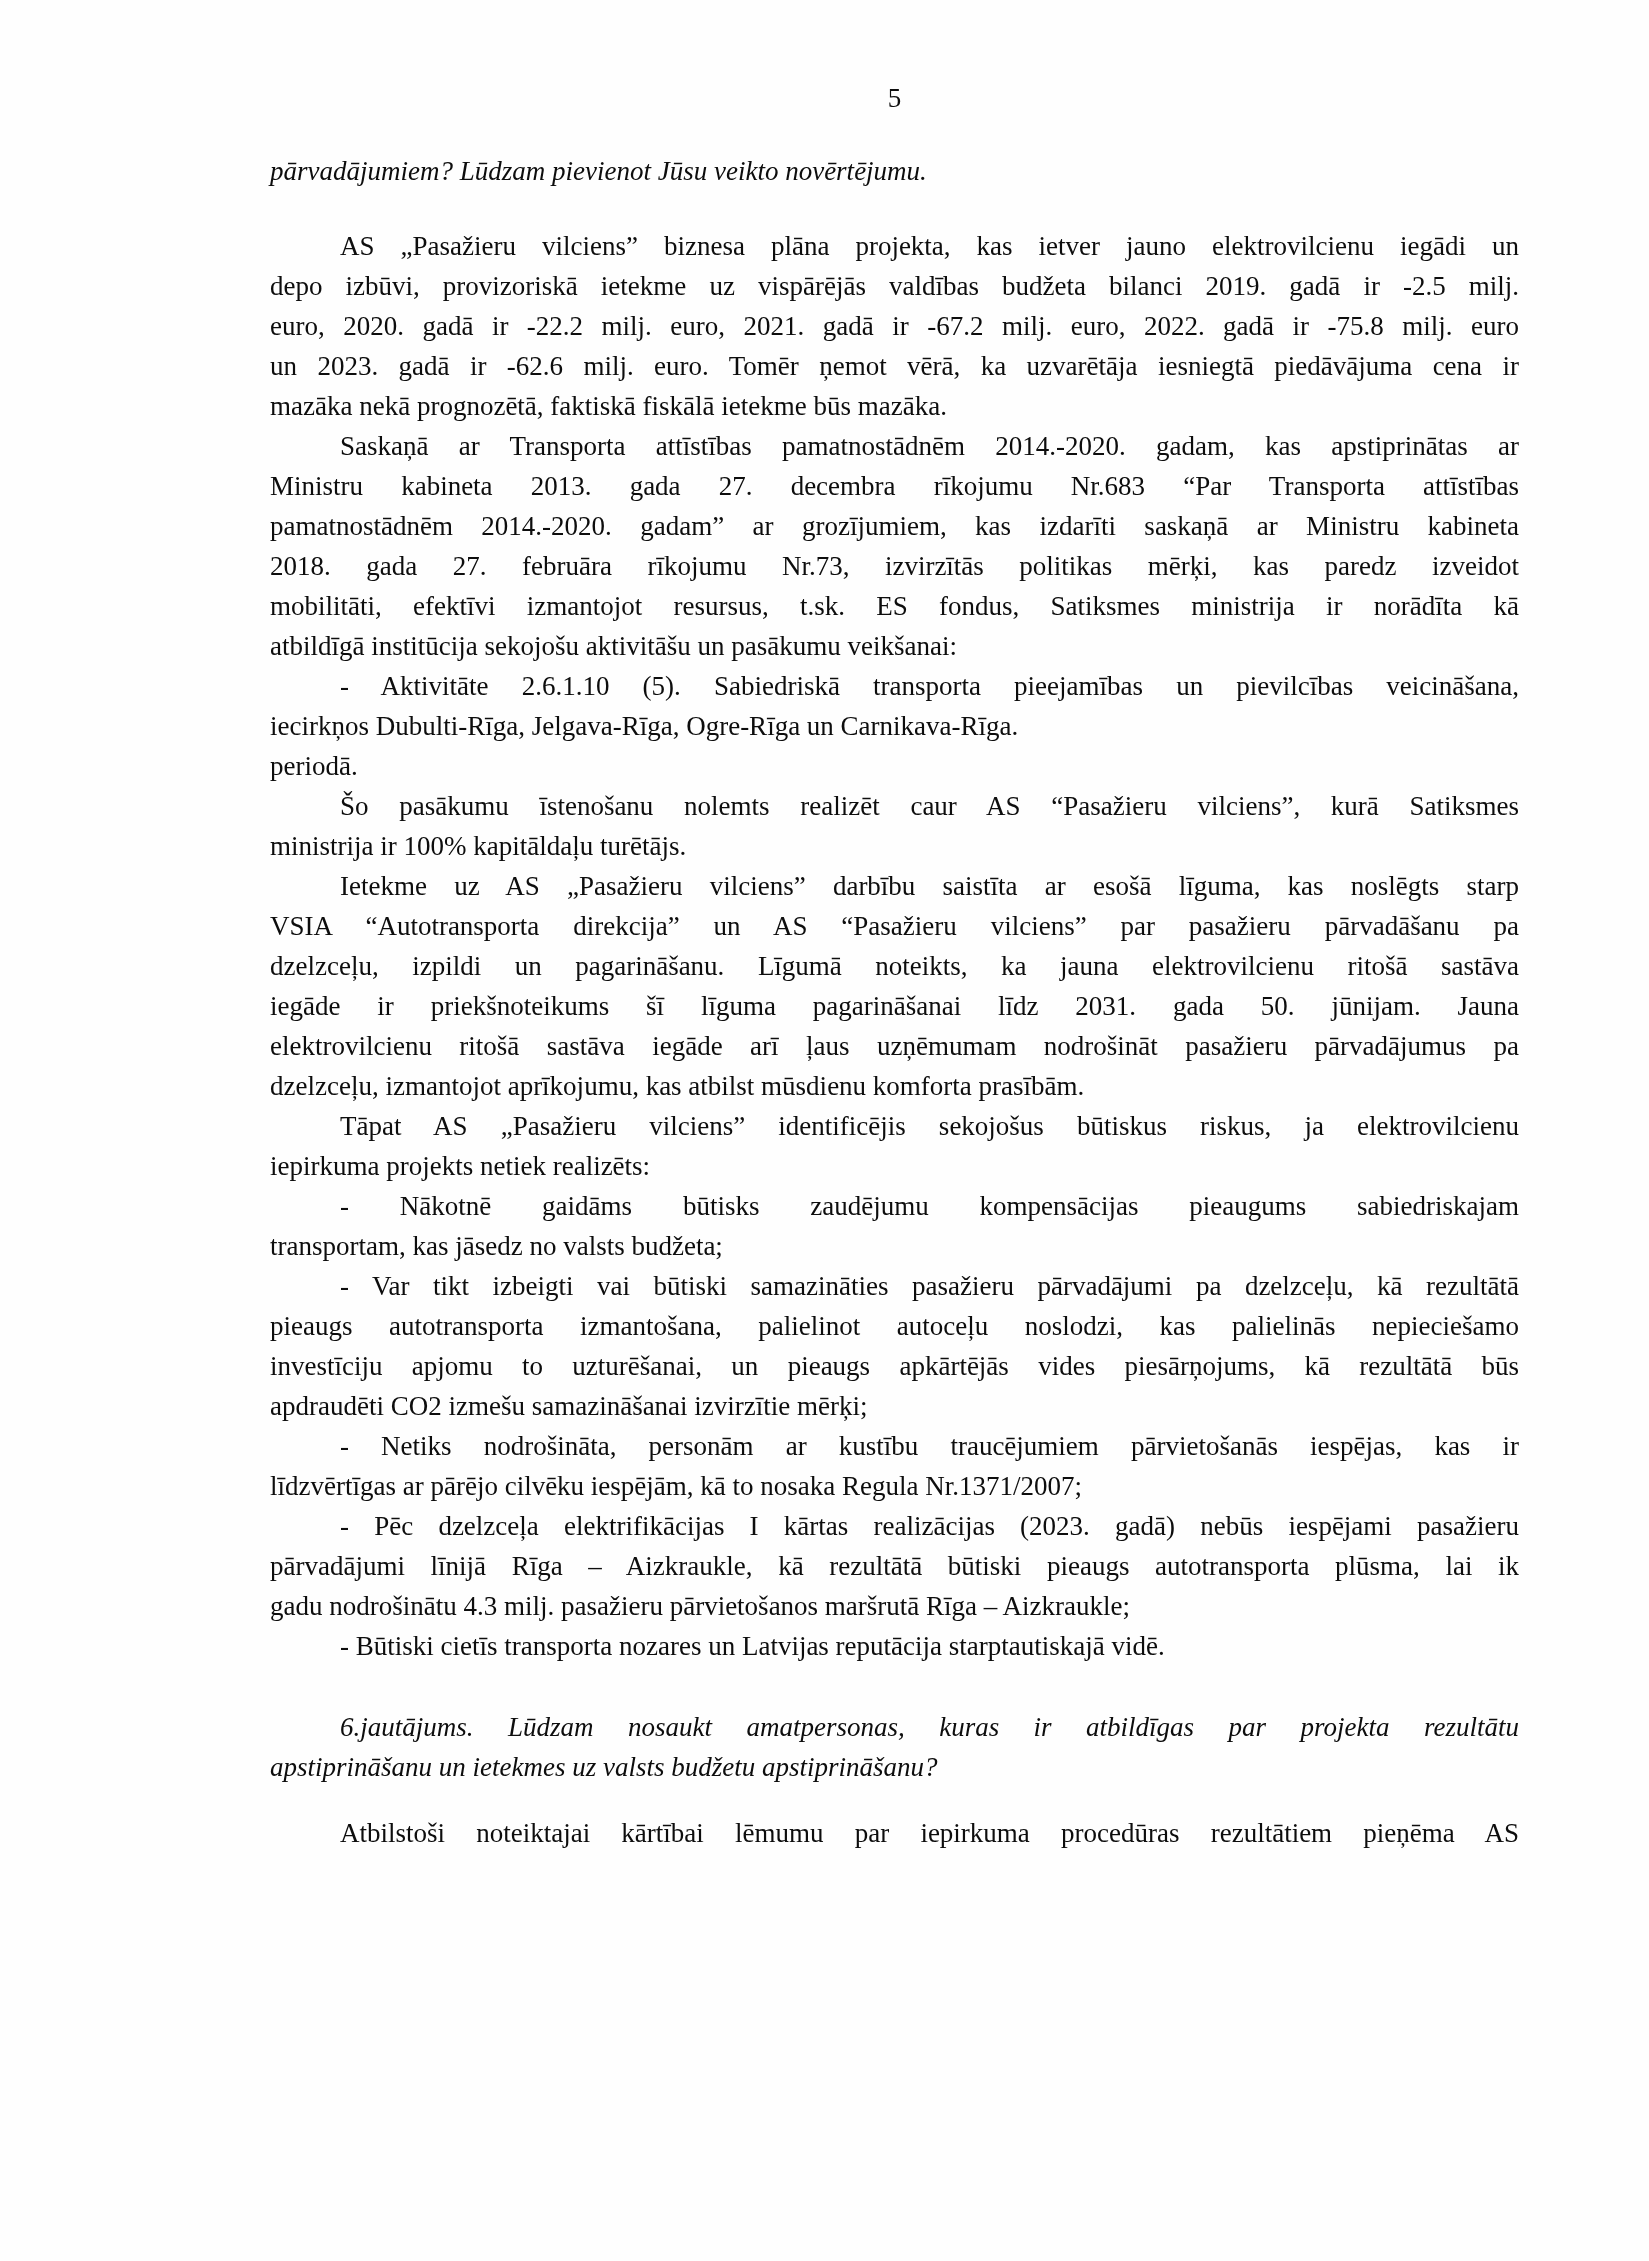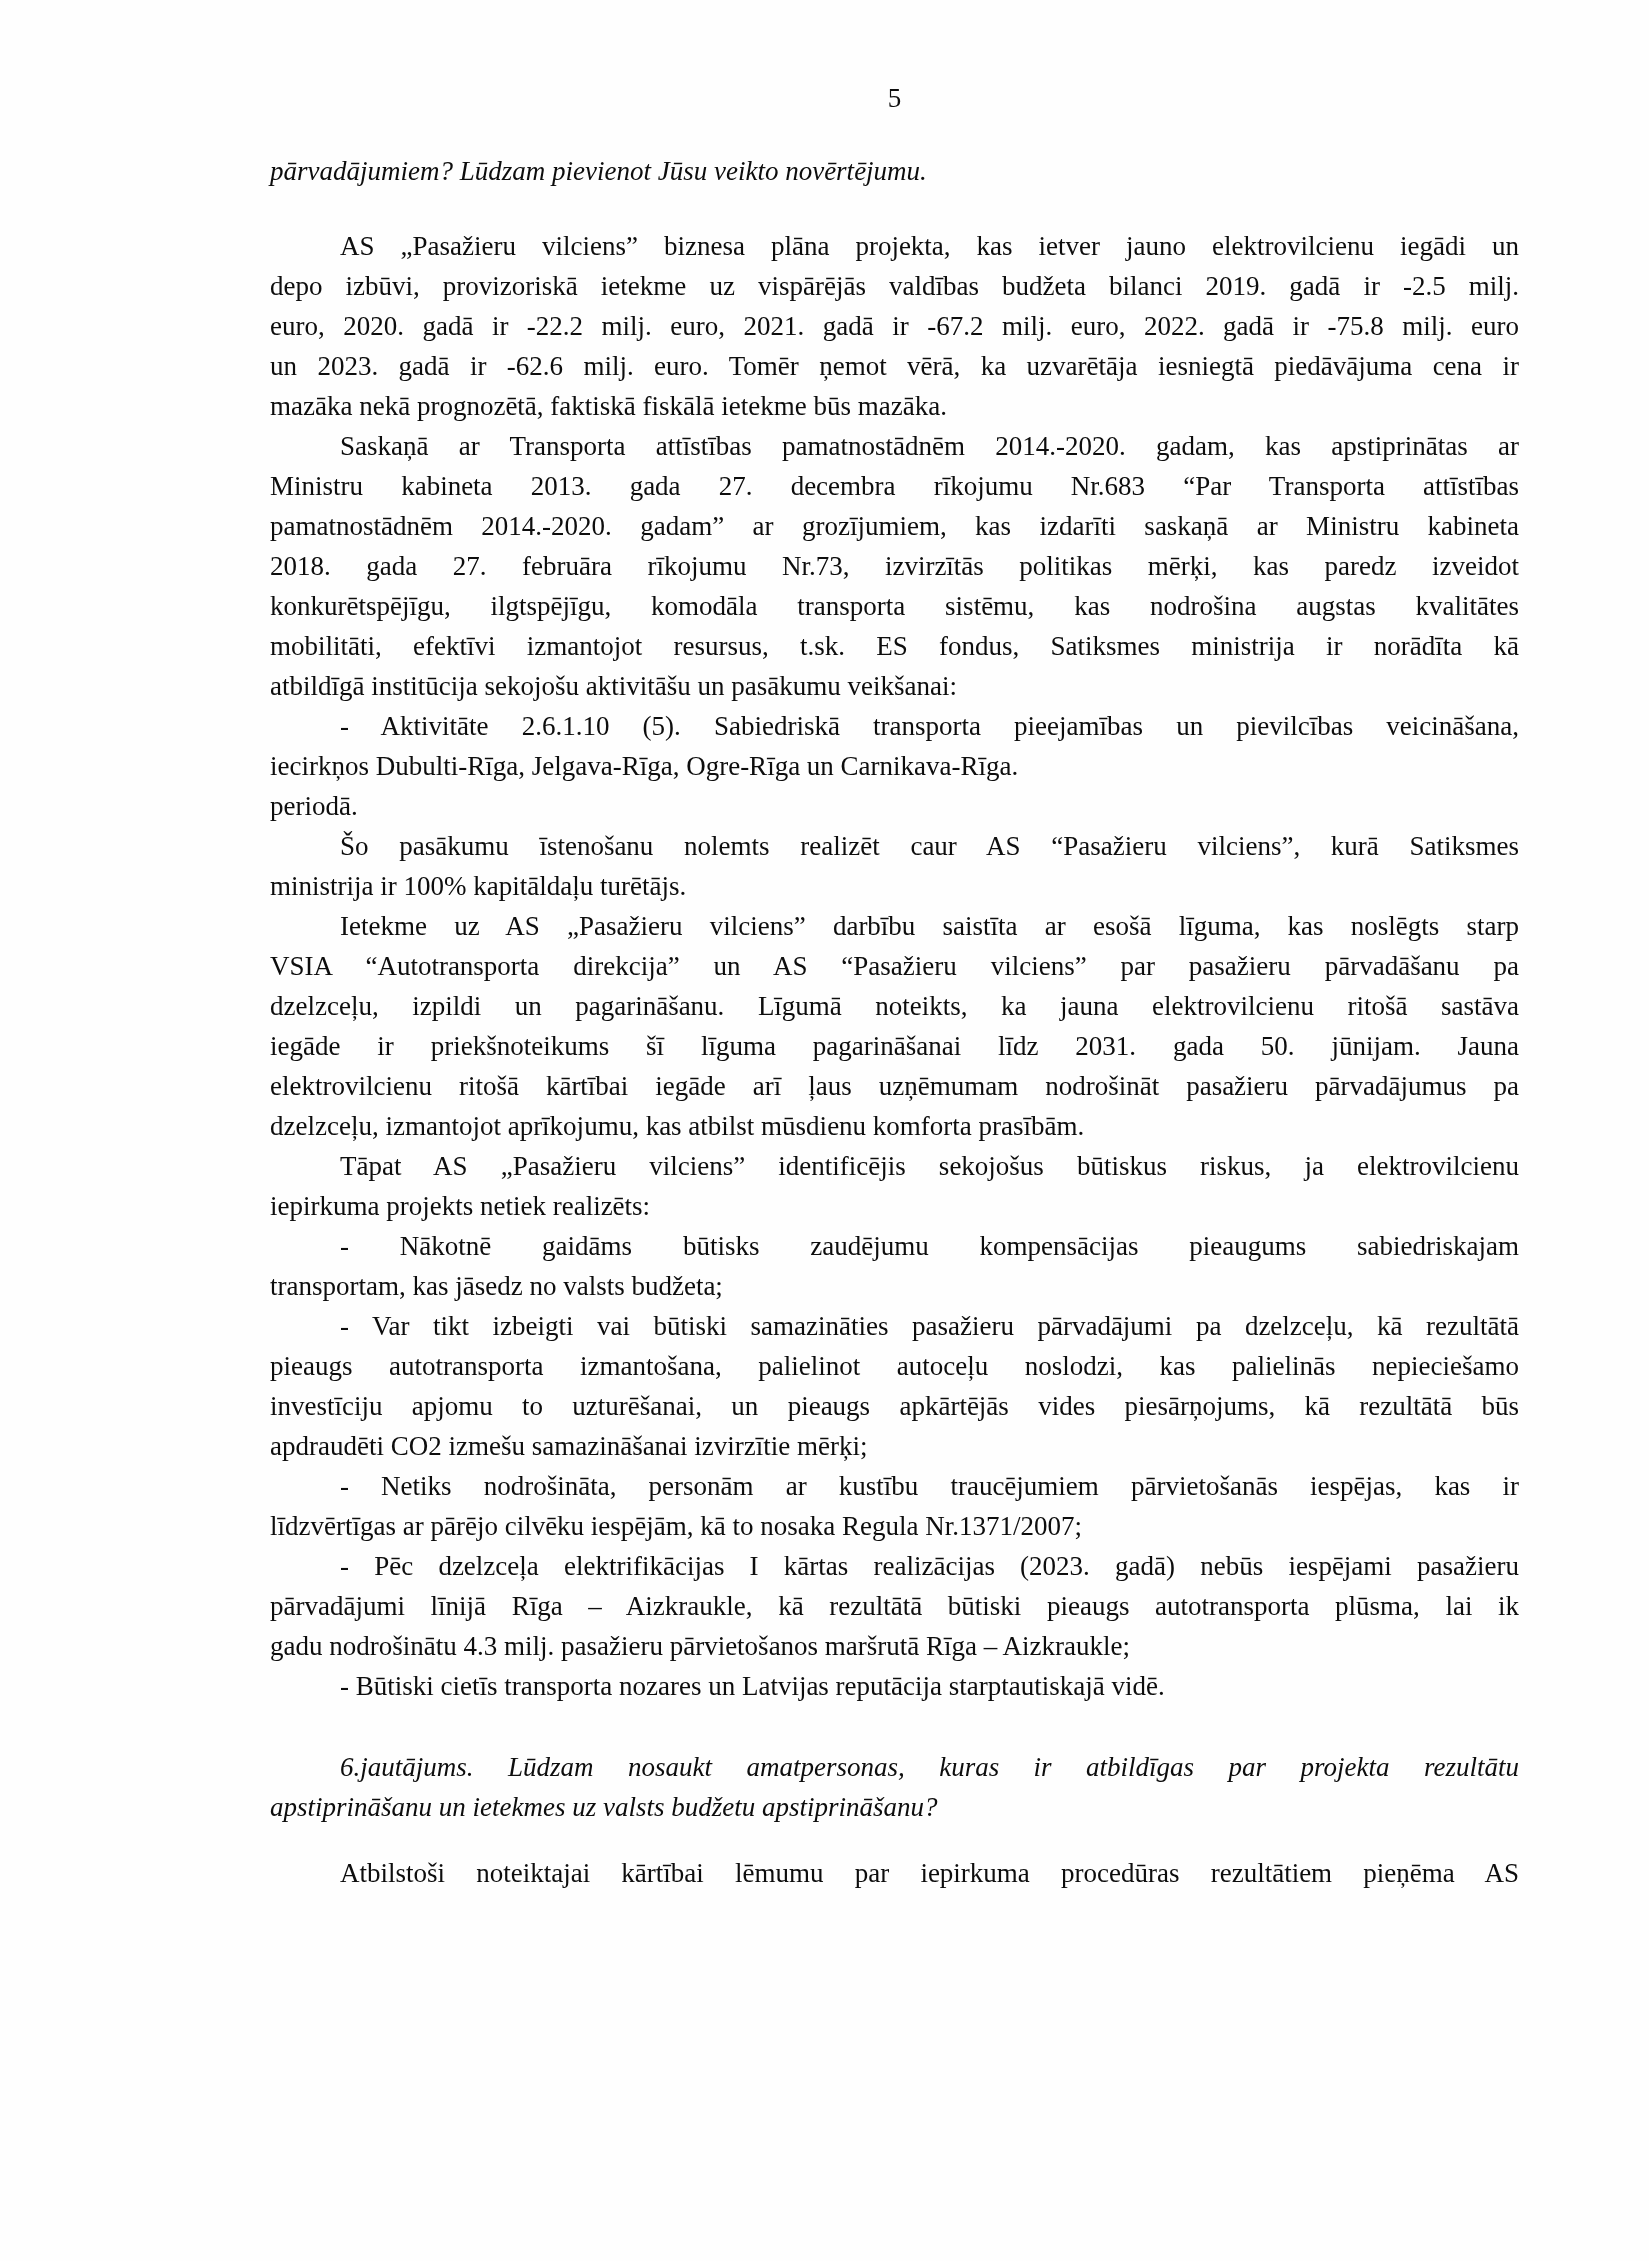--- a/index.html
+++ b/index.html
@@ -49,41 +49,40 @@
         <div class="line jl">depo izbūvi, provizoriskā ietekme uz vispārējās valdības budžeta bilanci 2019. gadā ir -2.5 milj.</div>
         <div class="line jl">euro, 2020. gadā ir -22.2 milj. euro, 2021. gadā ir -67.2 milj. euro, 2022. gadā ir -75.8 milj. euro</div>
         <div class="line jl">un 2023. gadā ir -62.6 milj. euro. Tomēr ņemot vērā, ka uzvarētāja iesniegtā piedāvājuma cena ir</div>
         <div class="line">mazāka nekā prognozētā, faktiskā fiskālā ietekme būs mazāka.</div>
       </div>
       <div class="para">
         <div class="line first jl">Saskaņā ar Transporta attīstības pamatnostādnēm 2014.-2020. gadam, kas apstiprinātas ar</div>
         <div class="line jl">Ministru kabineta 2013. gada 27. decembra rīkojumu Nr.683 “Par Transporta attīstības</div>
         <div class="line jl">pamatnostādnēm 2014.-2020. gadam” ar grozījumiem, kas izdarīti saskaņā ar Ministru kabineta</div>
         <div class="line jl">2018. gada 27. februāra rīkojumu Nr.73, izvirzītās politikas mērķi, kas paredz izveidot</div>
-        <div class="line jl">konkurētspējīgu, ilgtspējīgu, komodāla transporta sistēmu, kas nodrošina augstas kvalitātes</div>
         <div class="line jl">mobilitāti, efektīvi izmantojot resursus, t.sk. ES fondus, Satiksmes ministrija ir norādīta kā</div>
         <div class="line">atbildīgā institūcija sekojošu aktivitāšu un pasākumu veikšanai:</div>
       </div>
       <div class="para">
         <div class="line first jl">- Aktivitāte 2.6.1.10 (5). Sabiedriskā transporta pieejamības un pievilcības veicināšana,</div>
         <div class="line">iecirkņos Dubulti-Rīga, Jelgava-Rīga, Ogre-Rīga un Carnikava-Rīga.</div>
       </div>
       <div class="para">
         <div class="line">periodā.</div>
       </div>
       <div class="para">
         <div class="line first jl">Šo pasākumu īstenošanu nolemts realizēt caur AS “Pasažieru vilciens”, kurā Satiksmes</div>
         <div class="line">ministrija ir 100% kapitāldaļu turētājs.</div>
       </div>
       <div class="para">
         <div class="line first jl">Ietekme uz AS „Pasažieru vilciens” darbību saistīta ar esošā līguma, kas noslēgts starp</div>
         <div class="line jl">VSIA “Autotransporta direkcija” un AS “Pasažieru vilciens” par pasažieru pārvadāšanu pa</div>
         <div class="line jl">dzelzceļu, izpildi un pagarināšanu. Līgumā noteikts, ka jauna elektrovilcienu ritošā sastāva</div>
         <div class="line jl">iegāde ir priekšnoteikums šī līguma pagarināšanai līdz 2031. gada 50. jūnijam. Jauna</div>
-        <div class="line jl">elektrovilcienu ritošā kārtībai iegāde arī ļaus uzņēmumam nodrošināt pasažieru pārvadājumus pa</div>
+        <div class="line jl">elektrovilcienu ritošā sastāva iegāde arī ļaus uzņēmumam nodrošināt pasažieru pārvadājumus pa</div>
         <div class="line">dzelzceļu, izmantojot aprīkojumu, kas atbilst mūsdienu komforta prasībām.</div>
       </div>
       <div class="para">
         <div class="line first jl">Tāpat AS „Pasažieru vilciens” identificējis sekojošus būtiskus riskus, ja elektrovilcienu</div>
         <div class="line">iepirkuma projekts netiek realizēts:</div>
       </div>
       <div class="para">
         <div class="line first jl">- Nākotnē gaidāms būtisks zaudējumu kompensācijas pieaugums sabiedriskajam</div>
         <div class="line">transportam, kas jāsedz no valsts budžeta;</div>
       </div>

